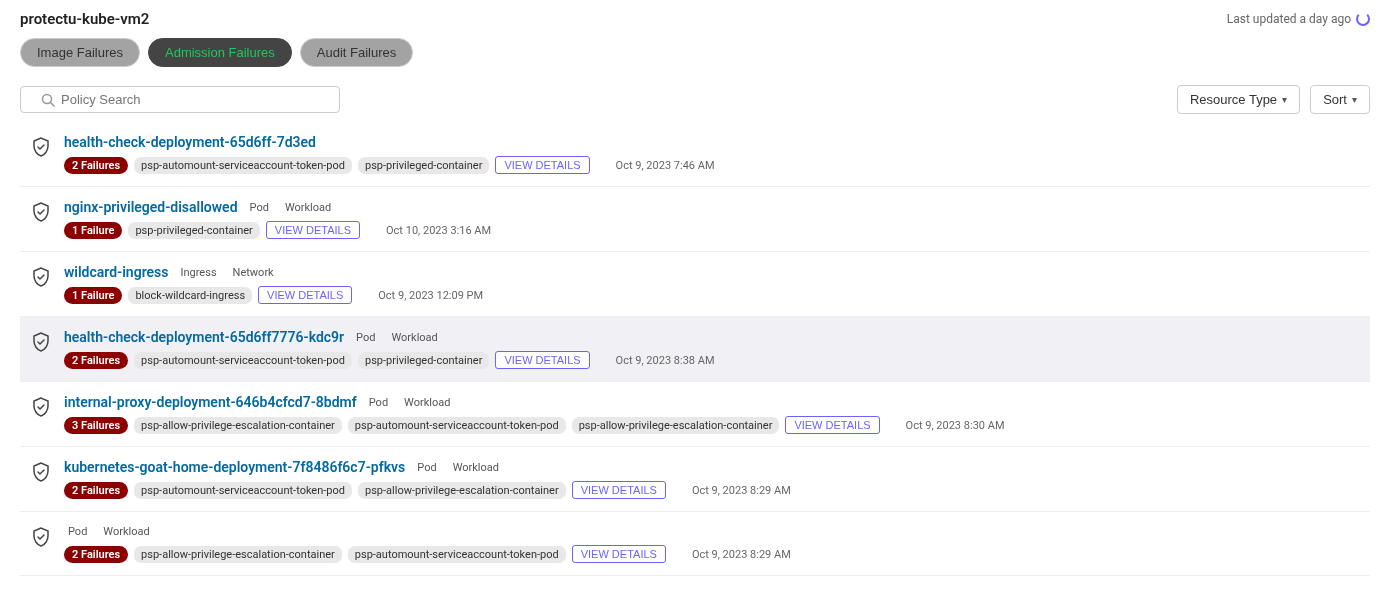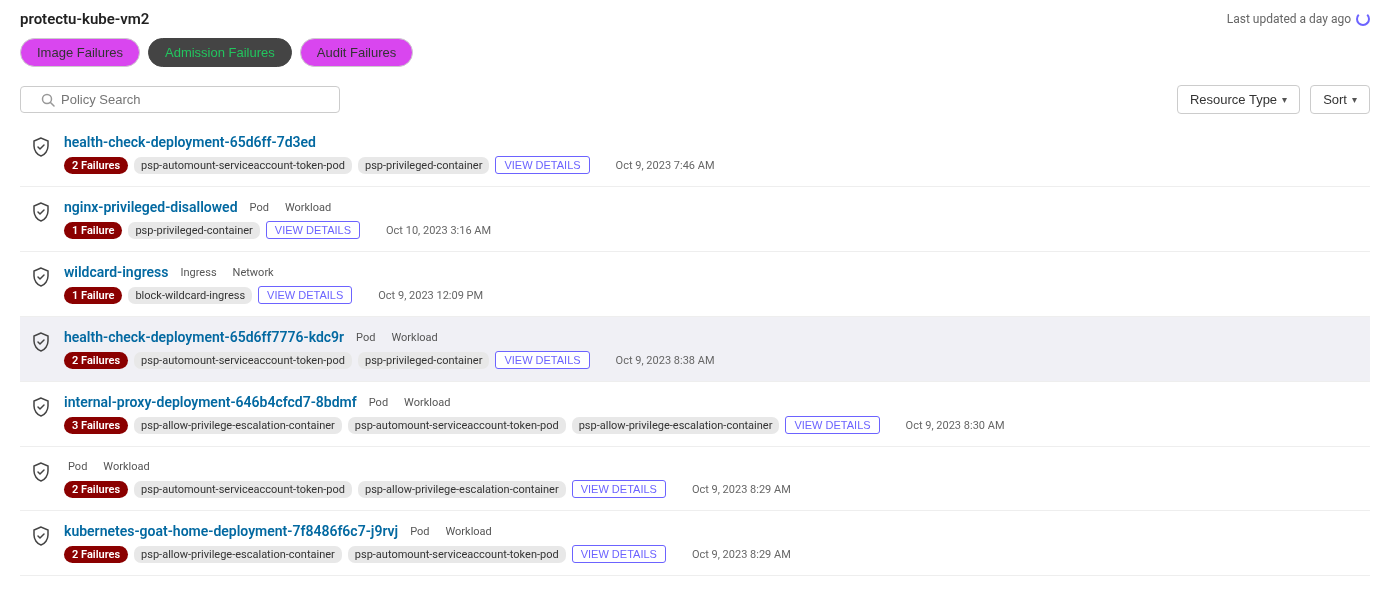--- a/index.html
+++ b/index.html
@@ -8,21 +8,21 @@
     .header { padding: 10px 20px 0; display: flex; align-items: center; justify-content: space-between; }
     .app-title { font-size: 15px; font-weight: 600; color: #222; }
     .last-updated { font-size: 12px; color: #666; display: flex; align-items: center; gap: 5px; }
     .refresh-icon { width: 14px; height: 14px; border: 2px solid #6c63ff; border-top-color: transparent; border-radius: 50%; display: inline-block; }
 
     .tabs { padding: 10px 20px; display: flex; gap: 8px; }
     .tab-btn {
       padding: 6px 16px;
       border-radius: 20px;
       border: 1px solid #ccc;
-      background: #d946ef;
+      background: #a3a3a3;
       color: #333;
       cursor: pointer;
       font-size: 13px;
     }
     .tab-btn.active {
       background: #444;
       color: #22c55e;
       border-color: #444;
     }
 
@@ -234,40 +234,40 @@
       </div>
     </div>
   </div>
     <div class="list-item">
     <div class="shield-icon"><svg width="22" height="22" viewBox="0 0 22 22" fill="none" xmlns="http://www.w3.org/2000/svg">
     <path d="M11 2L4 5v5c0 4.5 3 8.7 7 10 4-1.3 7-5.5 7-10V5L11 2z" stroke="#444" stroke-width="1.5" fill="none"></path>
     <path d="M8 11l2 2 4-4" stroke="#444" stroke-width="1.5" stroke-linecap="round" stroke-linejoin="round"></path>
   </svg></div>
     <div class="item-content">
       <div class="item-header">
+        <span class="item-name">kubernetes-goat-home-deployment-7f8486f6c7-pfkvs</span>
         <span class="item-type-badge">Pod</span>
         <span class="item-type-badge">Workload</span>
       </div>
       <div class="item-tags">
         <span class="failures-badge">2 Failures</span>
         <span class="tag">psp-automount-serviceaccount-token-pod</span>
           <span class="tag">psp-allow-privilege-escalation-container</span>
         <button class="view-details-btn">VIEW DETAILS</button>
         <span class="item-date">Oct 9, 2023 8:29 AM</span>
       </div>
     </div>
   </div>
     <div class="list-item">
     <div class="shield-icon"><svg width="22" height="22" viewBox="0 0 22 22" fill="none" xmlns="http://www.w3.org/2000/svg">
     <path d="M11 2L4 5v5c0 4.5 3 8.7 7 10 4-1.3 7-5.5 7-10V5L11 2z" stroke="#444" stroke-width="1.5" fill="none"></path>
     <path d="M8 11l2 2 4-4" stroke="#444" stroke-width="1.5" stroke-linecap="round" stroke-linejoin="round"></path>
   </svg></div>
     <div class="item-content">
       <div class="item-header">
-        <span class="item-name">kubernetes-goat-home-deployment-7f8486f6c7-j9rvj</span>
         <span class="item-type-badge">Pod</span>
         <span class="item-type-badge">Workload</span>
       </div>
       <div class="item-tags">
         <span class="failures-badge">2 Failures</span>
         <span class="tag">psp-allow-privilege-escalation-container</span>
           <span class="tag">psp-automount-serviceaccount-token-pod</span>
         <button class="view-details-btn">VIEW DETAILS</button>
         <span class="item-date">Oct 9, 2023 8:29 AM</span>
       </div>

